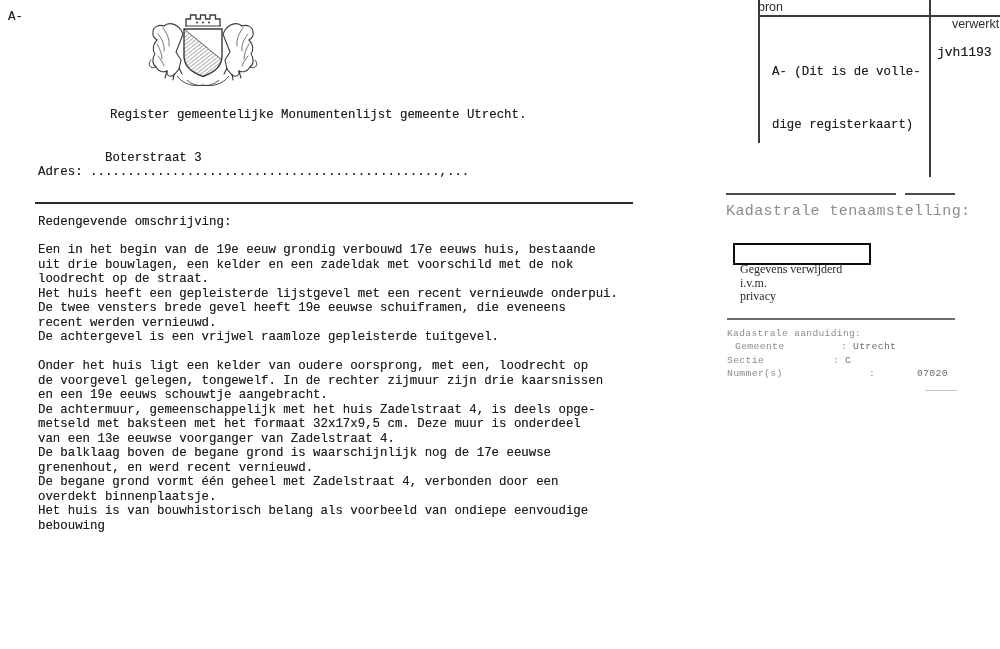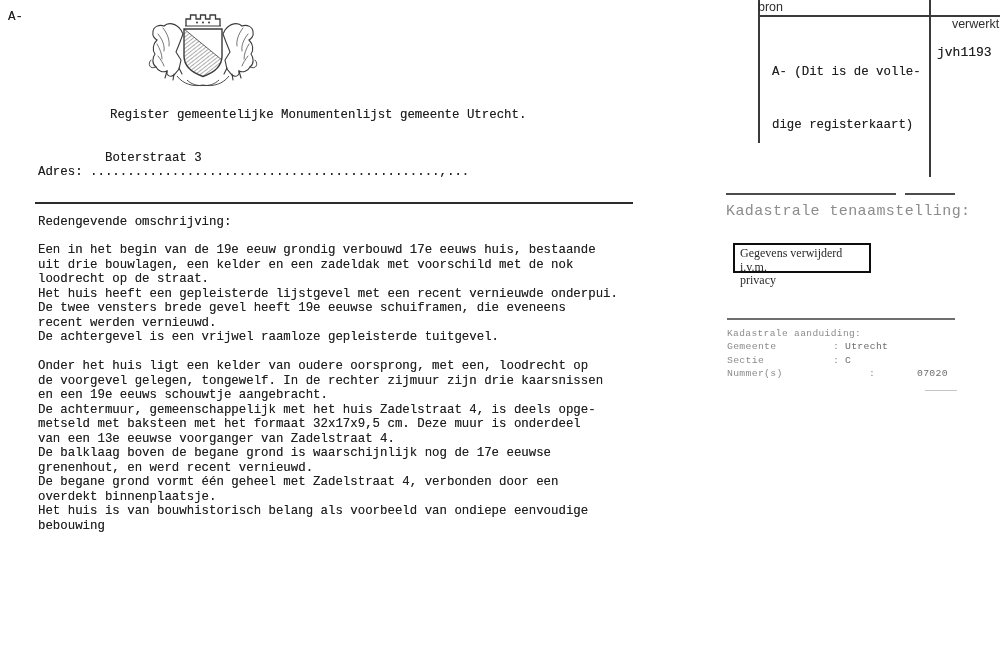--- a/index.html
+++ b/index.html
@@ -25,30 +25,30 @@
   #tbl-vline-left{left:758px;top:0;width:1.5px;height:143px;background:#3a3a3a;}
   #tbl-vline-mid{left:929px;top:0;width:1.5px;height:177px;background:#3a3a3a;}
   #tbl-hline{left:758px;top:15px;width:242px;height:1.6px;background:#3a3a3a;}
   #tbl-col1-header{left:758px;top:0;width:171px;text-align:left;font-size:12.5px;color:#2f2f2f;}
   #tbl-col2-header{left:929px;top:17px;width:71px;text-align:center;font-size:12.5px;color:#2f2f2f;margin-left:11px;}
   #bron-cell{left:772px;top:29px;font-size:12.4px;line-height:17.5px;white-space:pre;}
   #verwerkt-cell{left:937px;top:45px;font-size:13px;}
   #ten-rule-a{left:726px;top:193px;width:170px;height:1.6px;background:#4c4c4c;}
   #ten-rule-b{left:905px;top:193px;width:50px;height:1.6px;background:#4c4c4c;}
   #tenaamstelling-label{left:726px;top:203px;font-size:15px;letter-spacing:0.4px;}
-  #privacy-box{left:733px;top:243px;width:138px;height:30px;border:2.6px solid #0d0d0d;
-               box-sizing:border-box;padding:2px 0 0 5px;}
+  #privacy-box{left:733px;top:243px;width:138px;height:19px;border:2.6px solid #0d0d0d;
+               box-sizing:border-box;padding:18px 0 0 5px;}
   #privacy-box .pline{font-size:12px;line-height:13.5px;color:#2a2a2a;}
   #aand-rule{left:727px;top:318px;width:228px;height:1.6px;background:#6e6e6e;}
   #aanduiding-label{left:727px;top:328px;font-size:9.5px;letter-spacing:0.4px;}
   .kv-row{position:absolute;left:727px;font-size:9.8px;letter-spacing:0.3px;display:flex;}
   .kv-key{width:106px;}
   .kv-sep{width:12px;}
   .kv-val{color:#6d6d6d;}
-  #kv-row-0{top:341px;}
+  #kv-row-0{top:341px;margin-left:8px;}
   #kv-row-1{top:354.5px;}
   #kv-row-2{top:368px;gap:36px;}
   #bottom-smudge{left:925px;top:390px;width:32px;height:1.4px;background:#c6c6c6;}
 </style>
 </head>
 <body>
 
 <div id="page">
 
   <div id="corner-mark" class="abs mono tw">A-</div>

